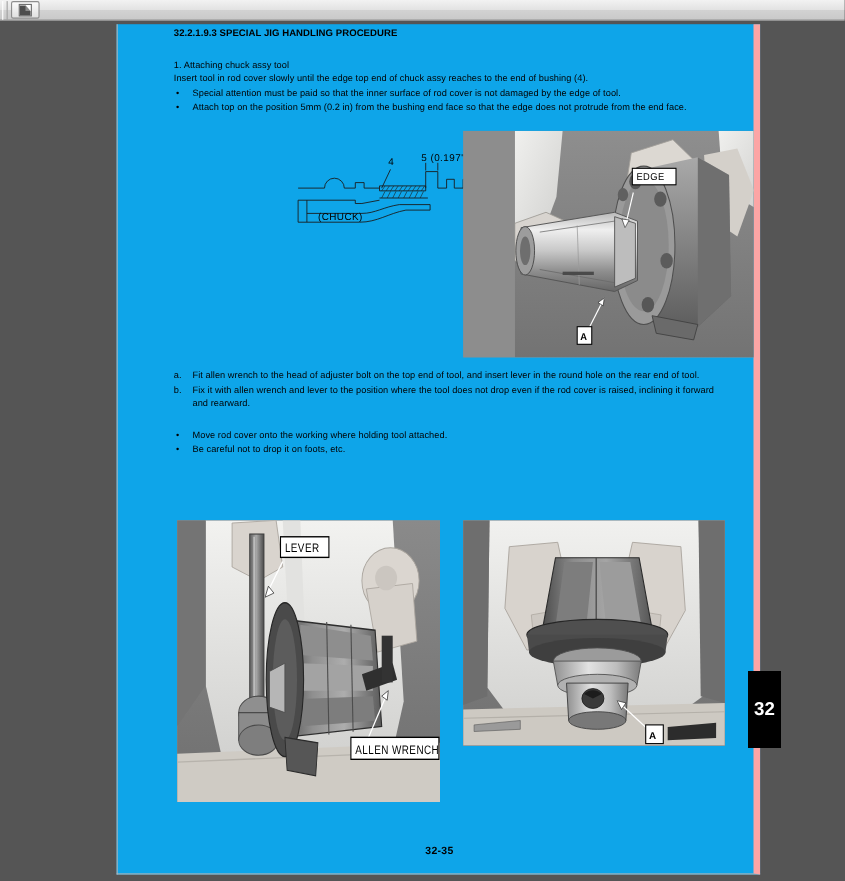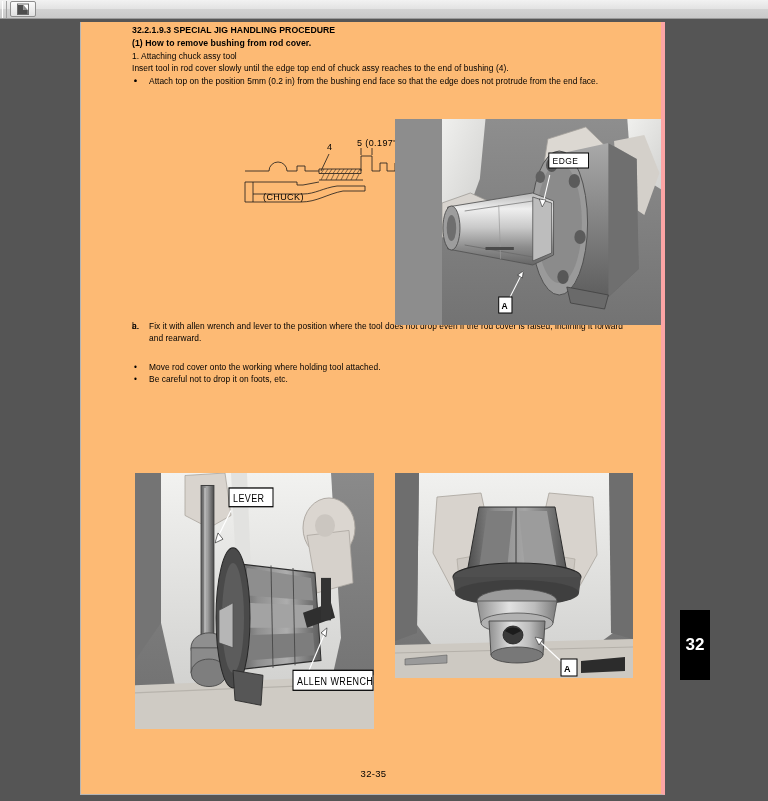--- a/index.html
+++ b/index.html
@@ -42,27 +42,27 @@
     background: linear-gradient(to bottom,#fbfbfb,#e0e0e0);
     border: 1px solid #8e8e8e;
     border-radius: 2px;
     display: flex; align-items: center; justify-content: center;
     cursor: pointer;
   }
 
   
   #page-sheet {
     position: absolute;
-    left: 80px;
+    left: 106px;
     top: 22px;
     width: 585px;
     height: 773px;
-    background: #fdba74;
+    background: #0ea5e9;
     border-left: 1px solid #b5b5b5;
-    border-right: 4px solid #fca5a5;
+    border-right: 6px solid #fca5a5;
     border-bottom: 1px solid #b5b5b5;
     overflow: hidden;
   }
 
   
   .doc-text {
     color: #000;
     font-size: 8.4px;
     line-height: 11.6px;
     letter-spacing: 0.05px;
@@ -82,20 +82,21 @@
     padding-top: 2px;
   }
   .h-sub {
     font-weight: bold;
     font-size: 8.7px;
     line-height: 13px;
   }
   .sec-line {
     font-size: 8.4px;
     line-height: 12px;
+    margin-top: 16px;
   }
   .para {
     font-size: 8.4px;
     line-height: 12px;
   }
 
   ul.bullets { list-style: none; }
   ul.bullets li {
     position: relative;
     padding-left: 17px;
@@ -166,21 +167,21 @@
     font-size: 17px;
   }
 
   
   #page-footer {
     position: absolute;
     left: 0;
     top: 746px;
     width: 585px;
     text-align: center;
-    font-weight: normal;
+    font-weight: bold;
     font-size: 9.5px;
     letter-spacing: 0.3px;
     color: #000;
   }
 </style>
 </head>
 <body>
 
 <div id="app-window">
 
@@ -193,40 +194,41 @@
         <path d="M7.5 2 L11.8 7 L7.5 7 Z" fill="#8a8a8a"></path>
       </svg>
     </div>
   </div>
 
   <div id="page-sheet">
 
     <div id="doc-body" class="doc-text">
 
       <div class="h-title">32.2.1.9.3 SPECIAL JIG HANDLING PROCEDURE</div>
-      <div class="h-sub">(1)  How to remove bushing from rod cover.</div>
       <div class="sec-line">1. Attaching chuck assy tool</div>
       <div class="para">Insert tool in rod cover slowly until the edge top end of chuck assy reaches to the end of bushing (4).</div>
 
       <ul class="bullets" style="margin-top:1px;">
         <li>
           <span class="bdot">•</span>
+          <span>Special attention must be paid so that the inner surface of rod cover is not damaged by the edge of tool.</span>
         </li>
         <li>
           <span class="bdot">•</span>
           <span>Attach top on the position 5mm (0.2 in) from the bushing end face so that the edge does not protrude from the end face.</span>
         </li>
       </ul>
 
       <div style="height:218px;"></div>
 
 
       <ol class="alpha" style="margin-top:14px;">
         <li>
           <span class="amark">a.</span>
+          <span>Fit allen wrench to the head of adjuster bolt on the top end of tool, and insert lever in the round hole on the rear end of tool.</span>
         </li>
         <li>
           <span class="amark">b.</span>
           <span>Fix it with allen wrench and lever to the position where the tool does not drop even if the rod cover is raised, inclining it forward and rearward.</span>
         </li>
       </ol>
 
       <ul class="bullets" style="margin-top:16px;">
         <li>
           <span class="bdot">•</span>

